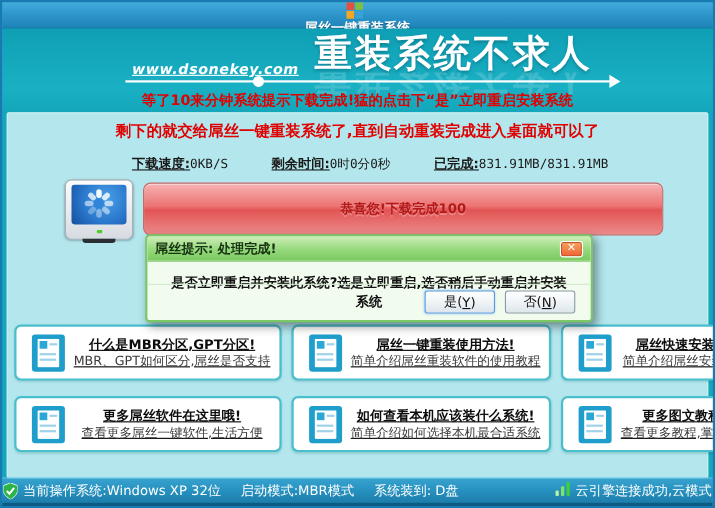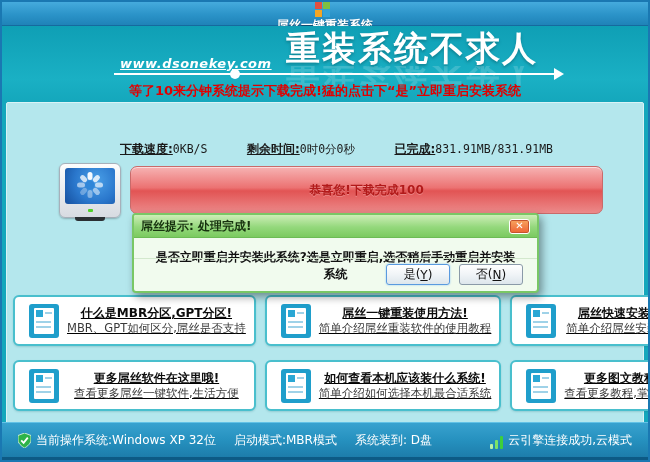--- a/index.html
+++ b/index.html
@@ -102,27 +102,27 @@
       linear-gradient(#9fd2e8,#9fd2e8),
       linear-gradient(#9fd2e8,#9fd2e8),
       linear-gradient(#9fd2e8,#9fd2e8);
     background-size:7px 7px,7px 2px,15px 2px,15px 2px;
     background-position:2px 2px,11px 4px,2px 13px,2px 18px;
     background-repeat:no-repeat;}
   .tile-text{flex:1;display:flex;flex-direction:column;align-items:center;line-height:1.25;text-decoration:underline;}
   .tile-title{font-size:12px;font-weight:bold;color:#0d0d0d;white-space:nowrap;}
   .tile-sub{font-size:11.5px;color:#3a3a3a;white-space:nowrap;}
   
-  .statusbar{position:absolute;left:0;right:0;bottom:0;height:38px;
+  .statusbar{position:absolute;left:0;right:0;bottom:0;height:26px;
     background:linear-gradient(180deg,#38a2cf 0%,#2априч 0%,#2691bf 50%,#1d7dab 100%);
     background:linear-gradient(180deg,#38a2cf 0%,#2691bf 50%,#1d7dab 100%);
     border-top:1px solid #62c2e6;border-bottom:3px solid #0d5a85;
-    display:flex;align-items:center;padding:0 16px;color:#fff;font-size:12px;}
+    display:flex;align-items:center;padding:0 1px;color:#fff;font-size:12px;}
   .statusbar .seg{margin-right:18px;display:flex;align-items:center;gap:5px;white-space:nowrap;}
-  .statusbar .right{margin-left:auto;display:flex;align-items:flex-end;gap:5px;white-space:nowrap;}
+  .statusbar .right{margin-left:auto;display:flex;align-items:flex-start;gap:5px;white-space:nowrap;}
   .sigbars{display:flex;align-items:flex-end;gap:2px;height:13px;}
   .sigbars i{display:block;width:3px;border-radius:1px;}
   .sigbars i:nth-child(1){height:5px;background:#b9f3a6;}
   .sigbars i:nth-child(2){height:9px;background:#7ce468;}
   .sigbars i:nth-child(3){height:13px;background:#3ecf3a;}
 </style>
 </head>
 <body>
 
 <div id="app">
@@ -168,20 +168,21 @@
     <div class="hline">
       <span class="dot"></span>
       <span class="arrow"></span>
     </div>
   </div>
 
   <div class="redline1">等了10来分钟系统提示下载完成!猛的点击下“是”立即重启安装系统</div>
 
   <div class="panel"></div>
 
+  <div class="redline2">剩下的就交给屌丝一键重装系统了,直到自动重装完成进入桌面就可以了</div>
 
   <div class="stats">
     <span class="stat">
       <b>下载速度:</b><span>0KB/S</span>
     </span>
     <span class="stat">
       <b>剩余时间:</b><span>0时0分0秒</span>
     </span>
     <span class="stat">
       <b>已完成:</b><span>831.91MB/831.91MB</span>

